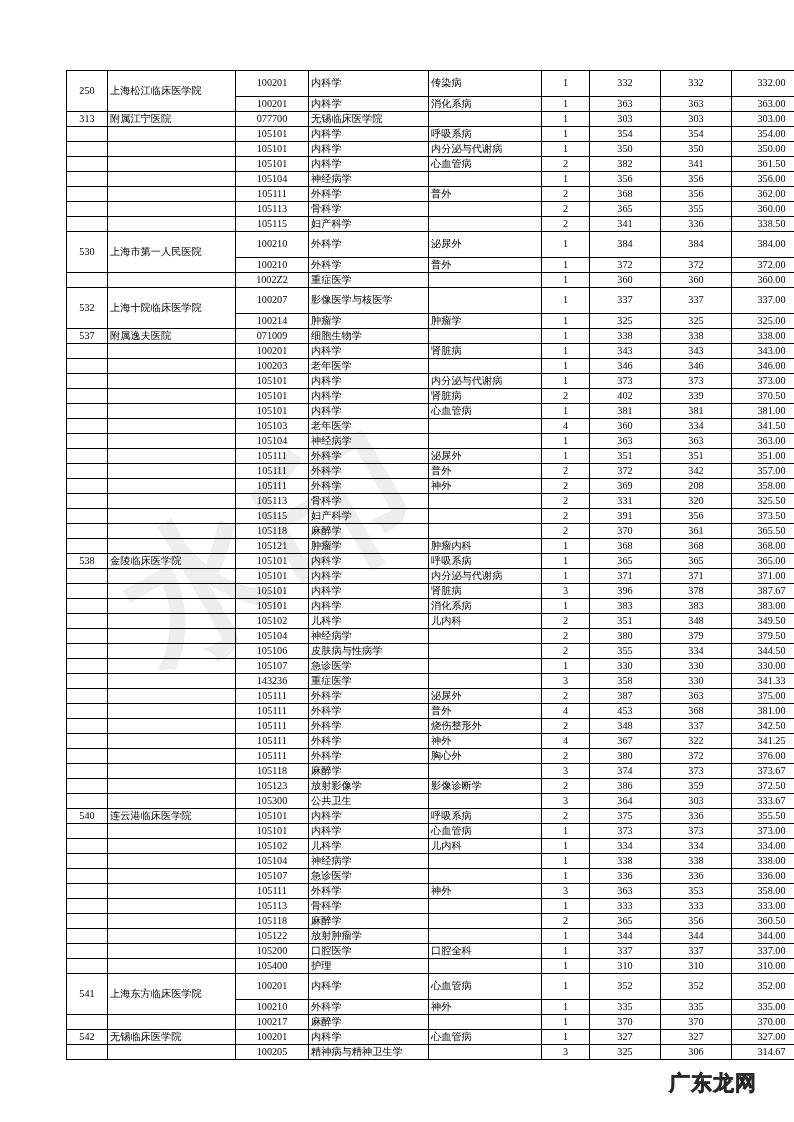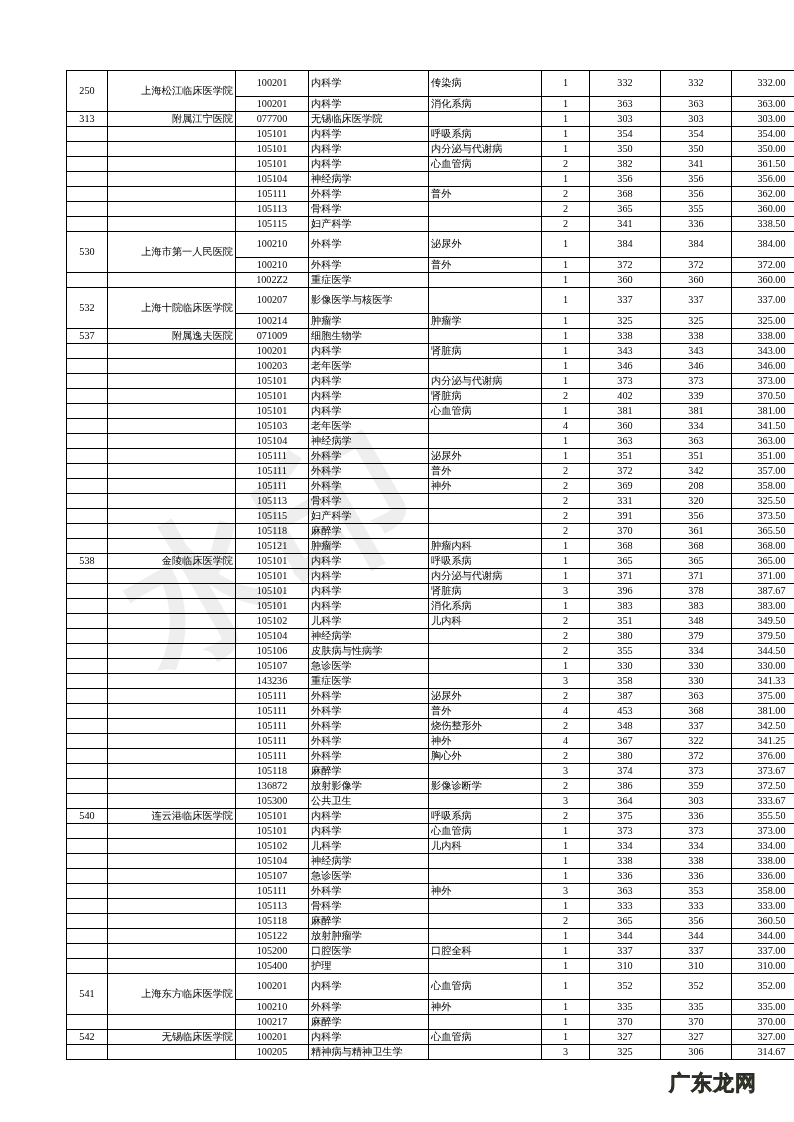--- a/index.html
+++ b/index.html
@@ -75,41 +75,41 @@
   col.c-dir   { width: 113px; }
   col.c-cnt   { width: 48px; }
   col.c-high  { width: 71px; }
   col.c-low   { width: 71px; }
   col.c-avg   { width: 80px; }
 
   .ta-c { text-align: center; }
   .ta-l { text-align: left; padding-left: 5px; }
 
   .inst-cell {
-    text-align: right;
+    text-align: left;
     white-space: normal;
     line-height: 1.16;
     padding: 1px 3px;
   }
 
   
   .logo {
     position: absolute;
     right: 22px;
     bottom: 22px;
     width: 118px;
     height: 34px;
     display: flex;
     align-items: center;
     justify-content: center;
     font-family: "Liberation Sans", sans-serif;
     font-size: 21px;
     font-weight: bold;
     letter-spacing: 1px;
-    color: #4d7c0f;
+    color: #0f172a;
     -webkit-text-stroke: 0.6px #2b2b2b;
   }
 </style>
 </head>
 <body>
 
 <div class="page">
 
   <div class="watermark">水印</div>
 
@@ -612,21 +612,21 @@
             <td class="ta-l">麻醉学</td>
             <td class="ta-l"></td>
             <td class="ta-c">3</td>
             <td class="ta-c">374</td>
             <td class="ta-c">373</td>
             <td class="ta-c">373.67</td>
           </tr>
           <tr>
             <td class="ta-c"></td>
             <td class="inst-cell"></td>
-            <td class="ta-c">136872</td>
+            <td class="ta-c">105123</td>
             <td class="ta-l">放射影像学</td>
             <td class="ta-l">影像诊断学</td>
             <td class="ta-c">2</td>
             <td class="ta-c">386</td>
             <td class="ta-c">359</td>
             <td class="ta-c">372.50</td>
           </tr>
           <tr>
             <td class="ta-c"></td>
             <td class="inst-cell"></td>

